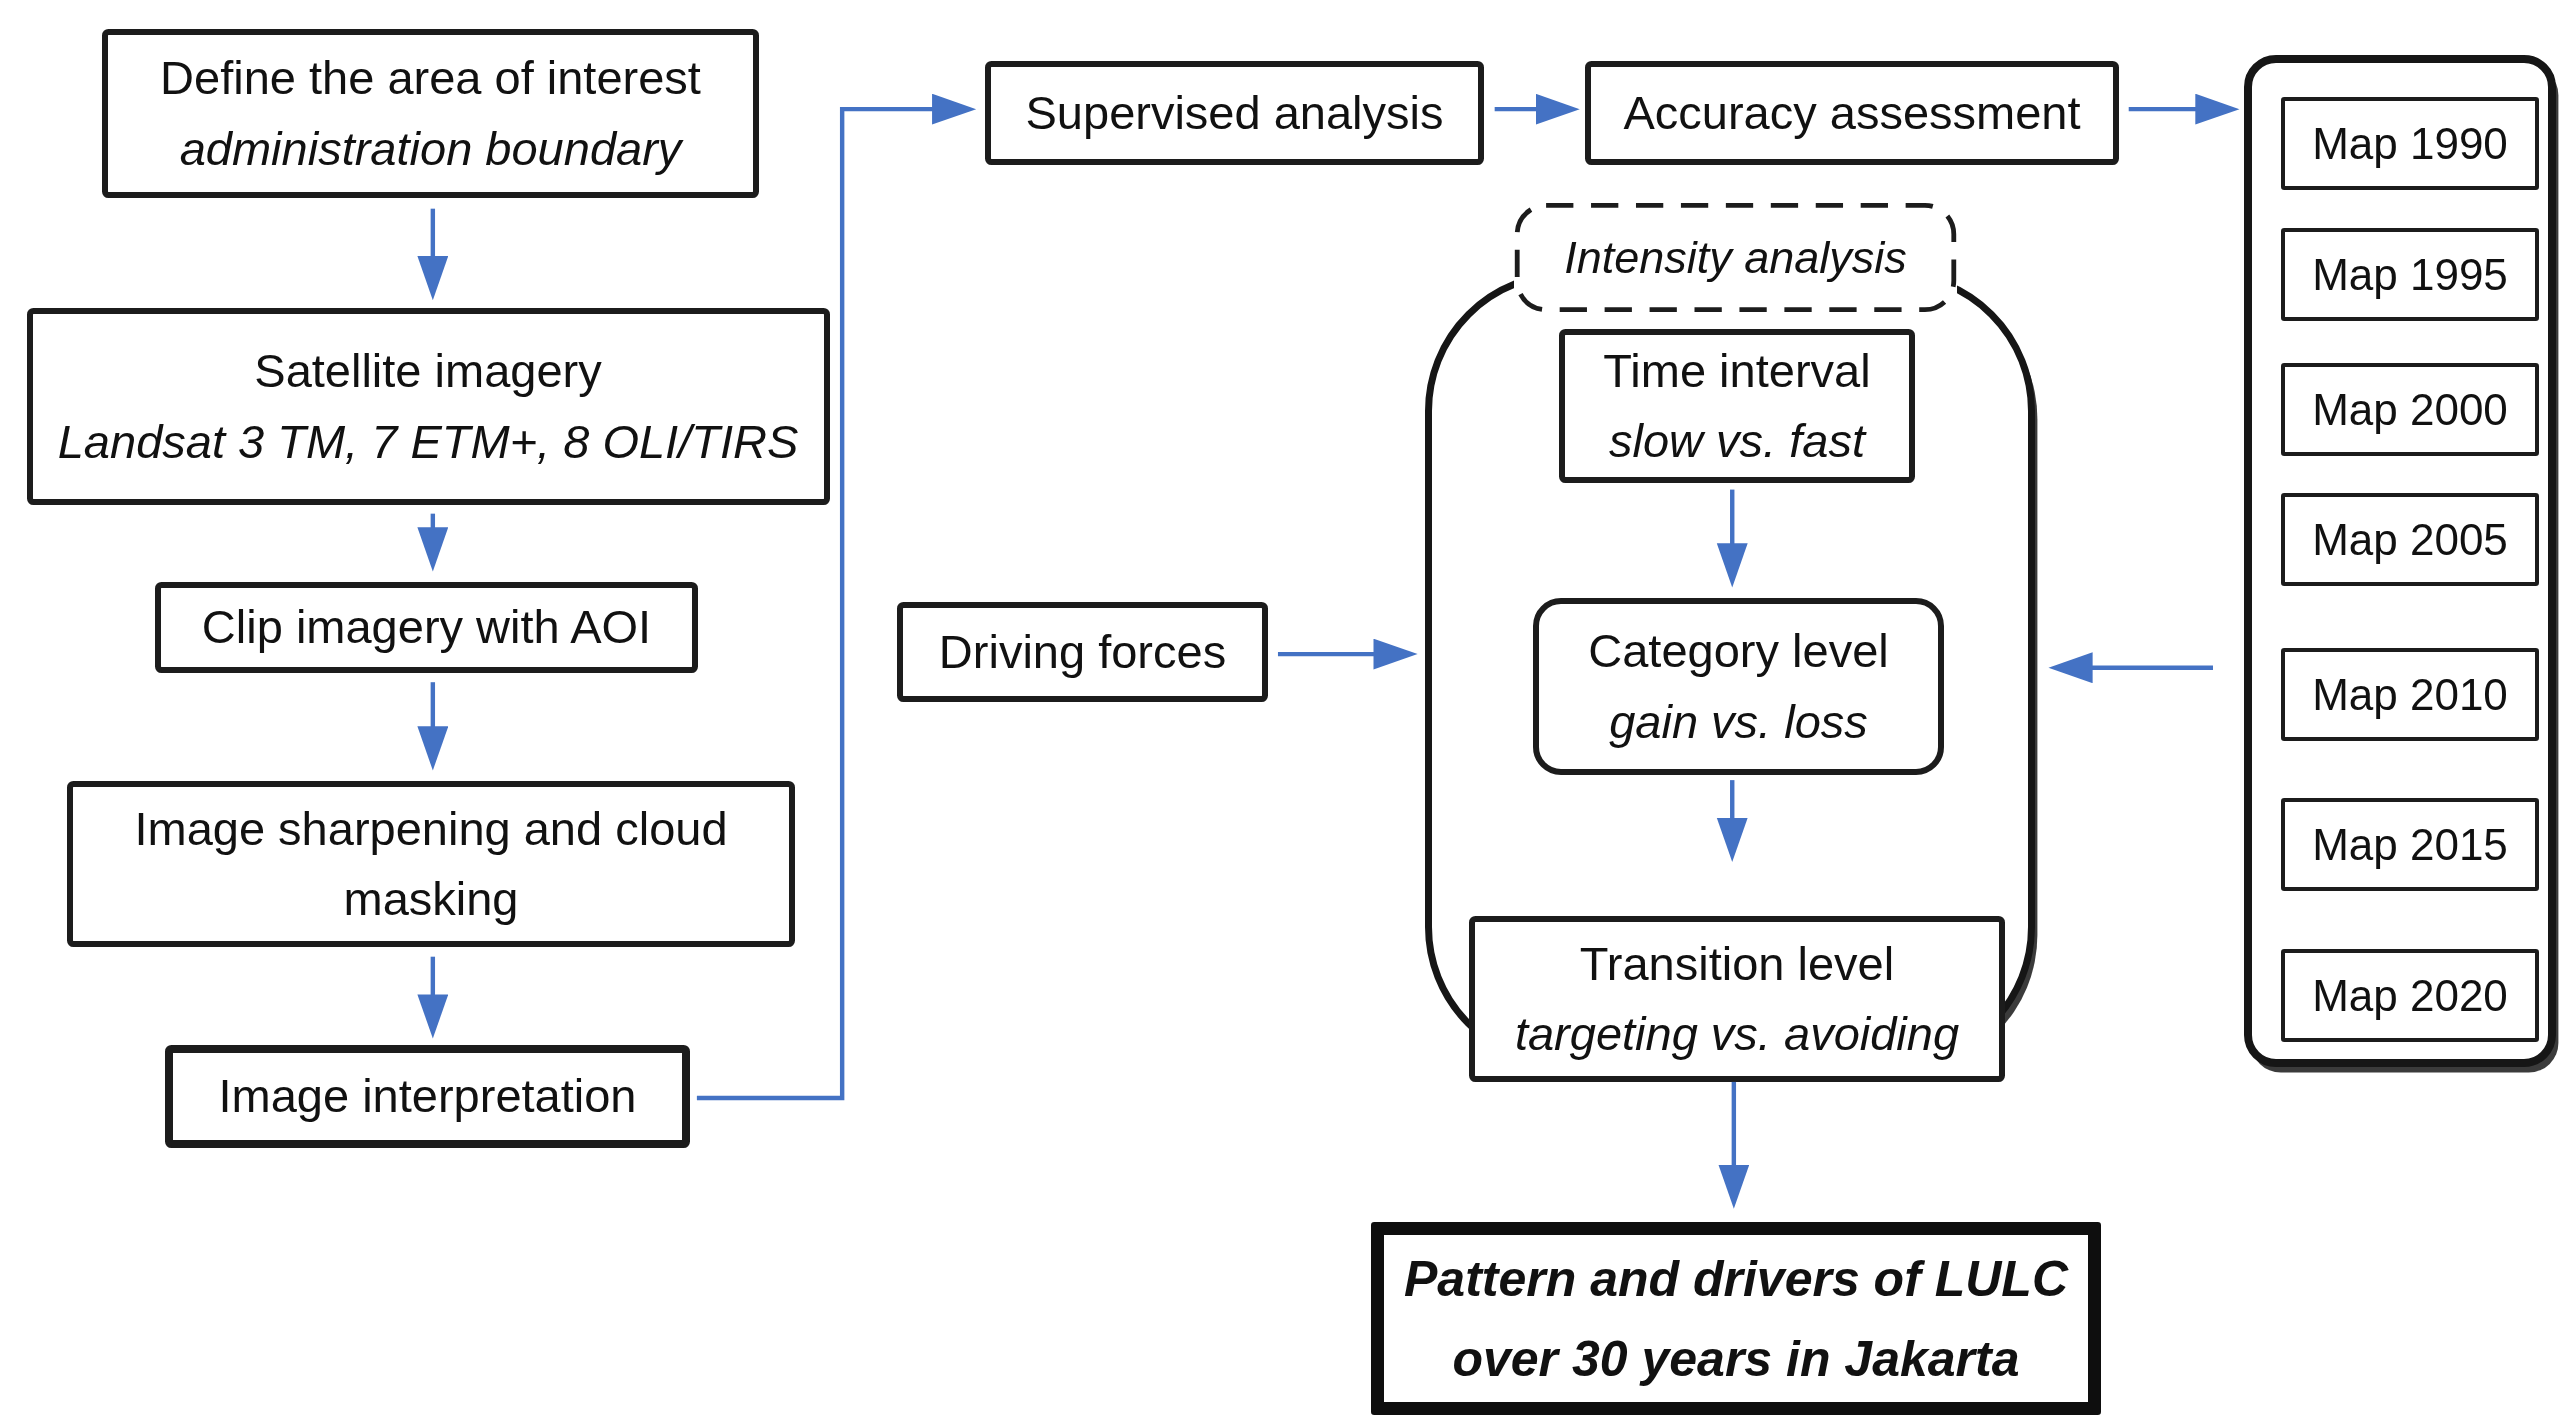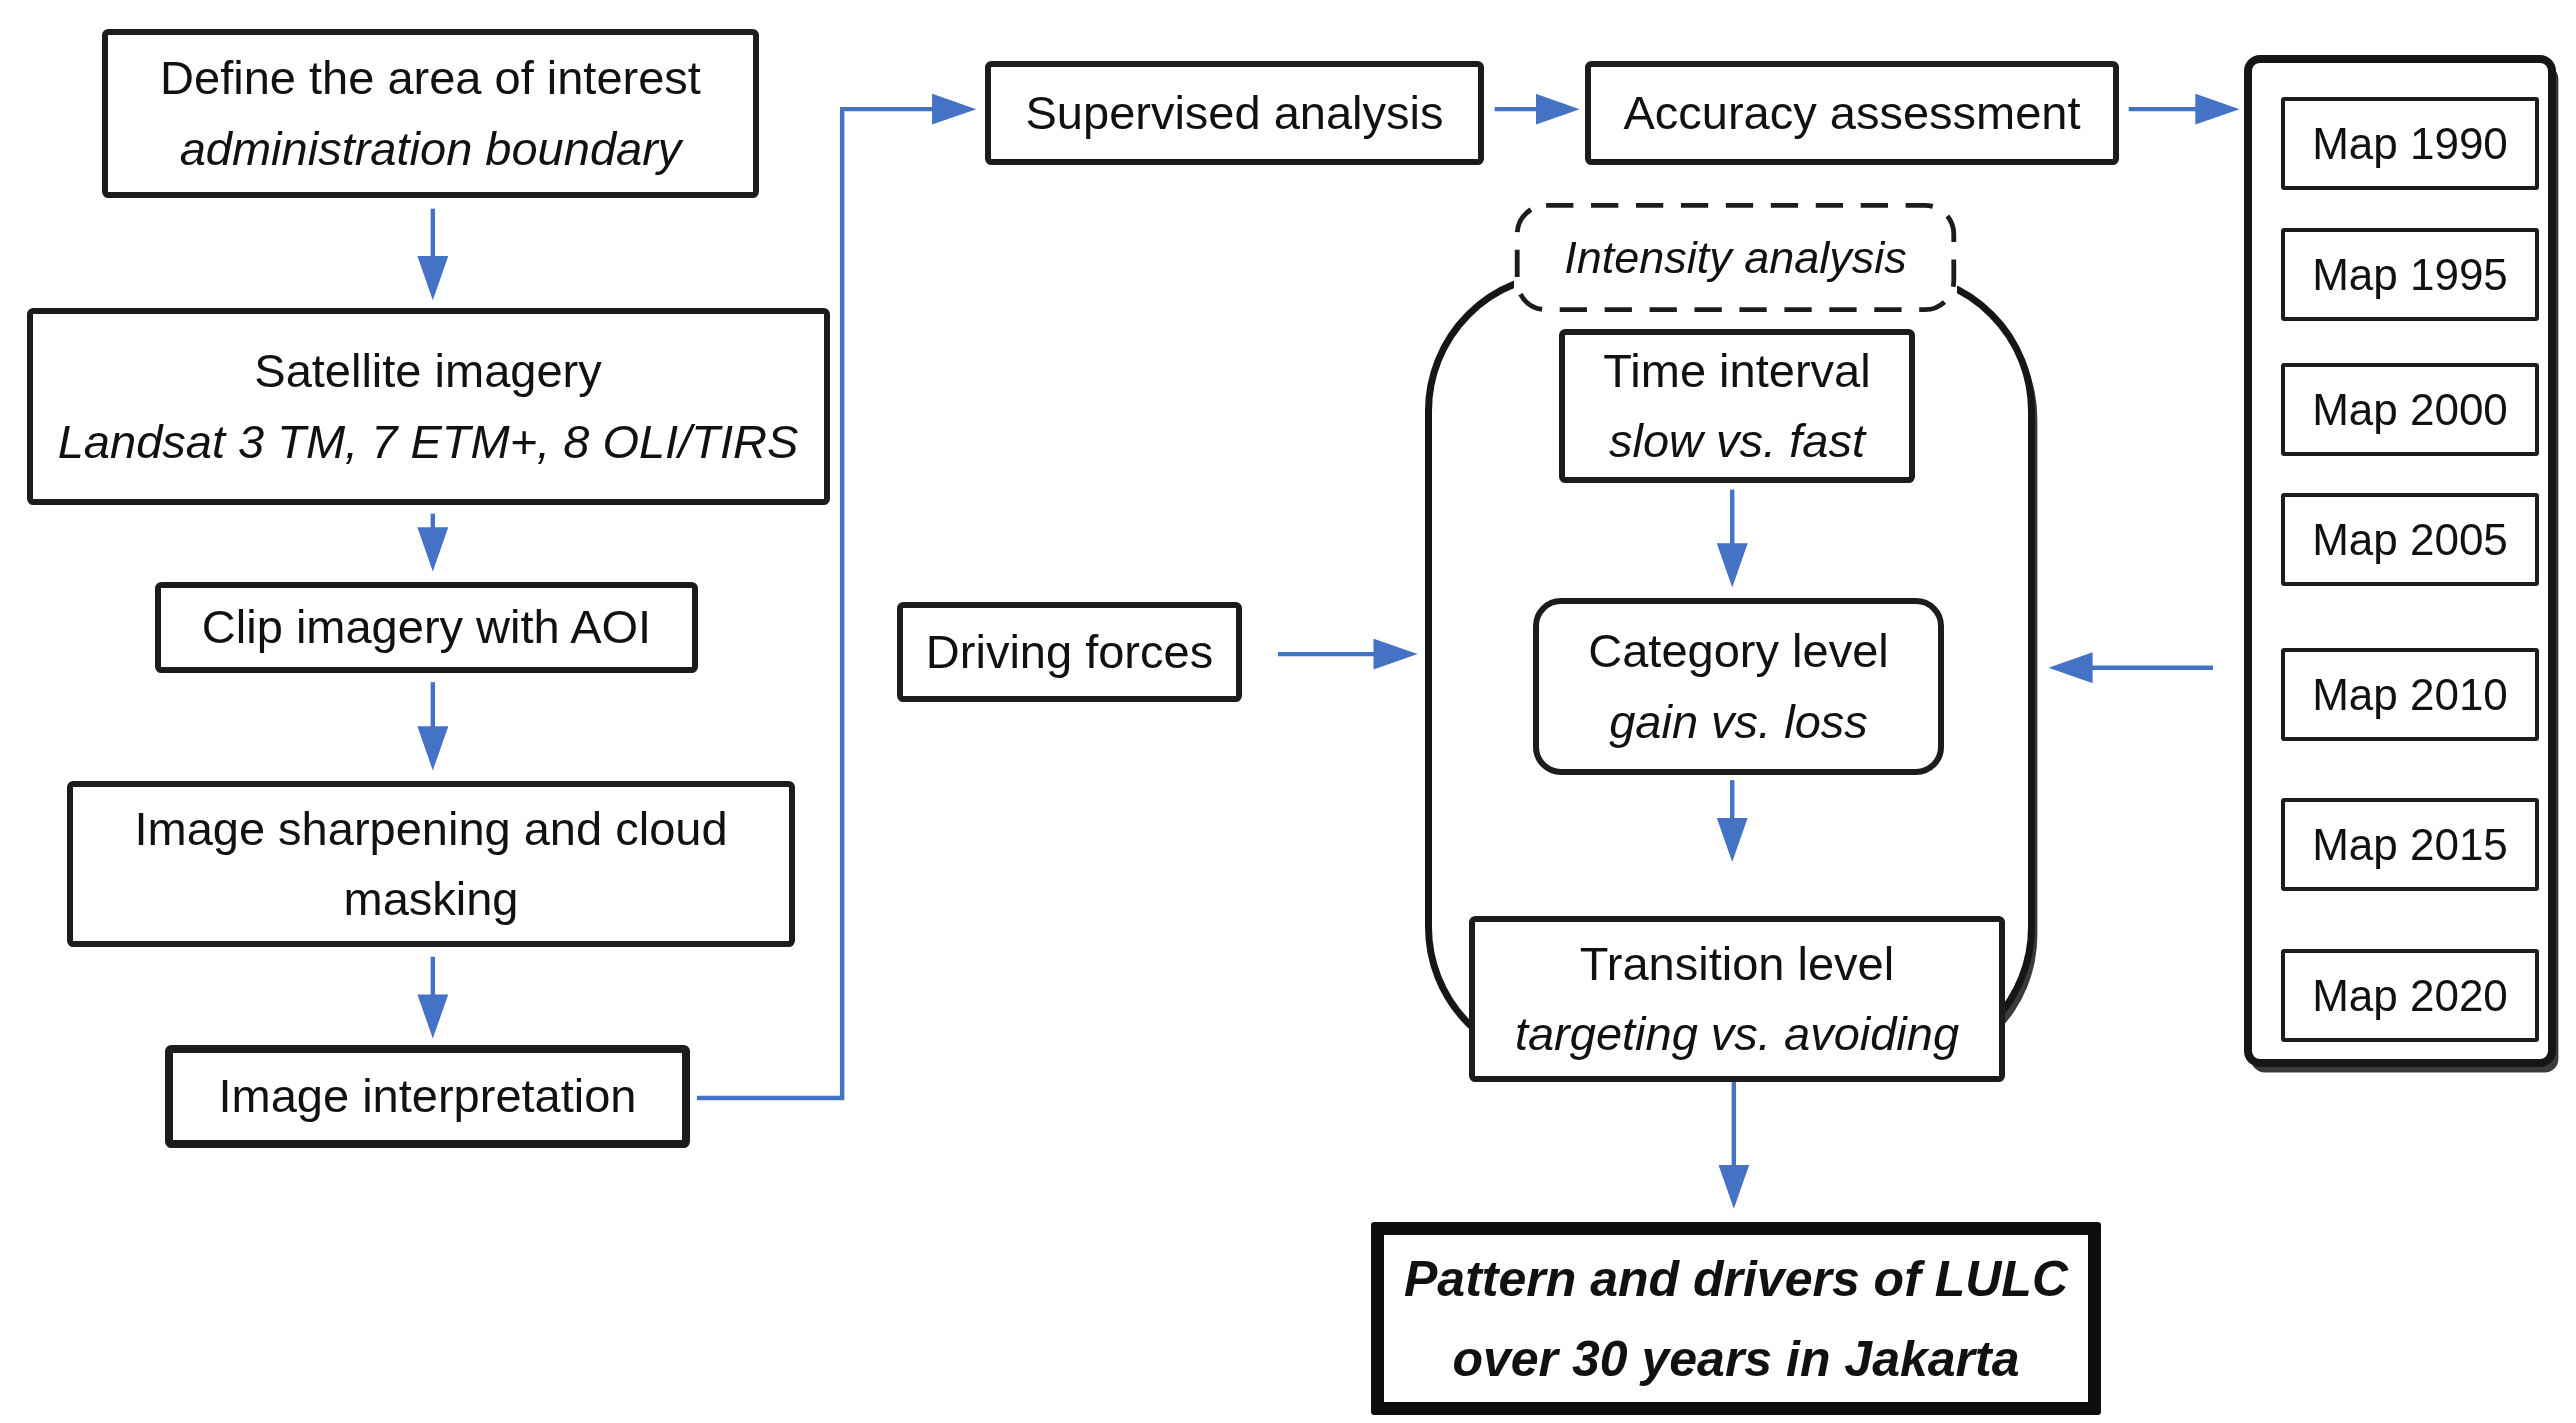--- a/index.html
+++ b/index.html
@@ -33,21 +33,21 @@
     border:7.2px solid #161616;
     border-radius:140px;
     box-sizing:border-box;
     z-index:1;
     box-shadow:4.8px 8px 0 -2.4px rgba(25,25,25,.85);
   }
   .maps-panel{
     position:absolute;
     background:#ffffff;
     border:8px solid #161616;
-    border-radius:16px;
+    border-radius:32px;
     box-sizing:border-box;
     z-index:1;
     box-shadow:4.8px 8px 0 -2.4px rgba(25,25,25,.85);
   }
   .map-item{
     position:absolute;
     left:29px;
     width:258px;height:93px;
     background:#ffffff;
     border:4.8px solid #1c1c1c;
@@ -127,21 +127,21 @@
   </div>
 
   <div class="node" style="left:985px;top:61px;width:499px;height:104px;">
     <span>Supervised analysis</span>
   </div>
 
   <div class="node" style="left:1585px;top:61px;width:534px;height:104px;justify-content:center;">
     <span>Accuracy assessment</span>
   </div>
 
-  <div class="node" style="left:897px;top:602px;width:345px;height:100px;align-items:center;">
+  <div class="node" style="left:897px;top:602px;width:371px;height:100px;align-items:center;">
     <span>Driving forces</span>
   </div>
 
   <div class="node" style="left:1559px;top:329px;width:356px;height:154px;">
     <span>Time interval</span>
     <span class="em">slow vs. fast</span>
   </div>
 
   <div class="node" style="left:1533px;top:598px;width:411px;height:177px;border-radius:28px;">
     <span>Category level</span>

